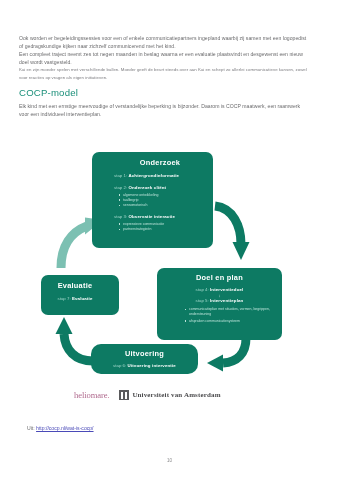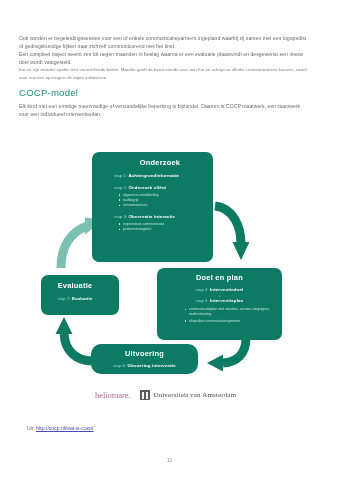--- a/index.html
+++ b/index.html
@@ -118,21 +118,21 @@
   .arrow-down-glyph {
     text-align: center;
     font-size: 4px;
     line-height: 4px;
     color: #ffffff;
   }
 
   
   #node-onderzoek {
     left: 65px; top: 4px;
-    width: 121px; height: 110px;
+    width: 121px; height: 96px;
     padding: 6px 7px 0 22px;
   }
   #node-doelenplan {
     left: 130px; top: 120px;
     width: 125px; height: 72px;
     padding: 5px 6px 0 6px;
   }
   #node-uitvoering {
     left: 64px; top: 196px;
     width: 107px; height: 30px;
@@ -157,21 +157,20 @@
     display: flex;
     align-items: center;
   }
   .logo-heliomare {
     font-family: "Liberation Serif", serif;
     font-size: 8.6px;
     color: #b06a8e;
     letter-spacing: -0.1px;
     position: relative;
     white-space: nowrap;
-    margin-left: 21px;
   }
   .logo-heliomare .dot {
     color: #c0567f;
     font-size: 8px;
   }
   .logo-uva-wrap {
     display: flex;
     align-items: center;
     margin-left: 10px;
   }
@@ -196,20 +195,21 @@
     left: 5.5px; top: 1.6px;
     width: 2px; height: 7px;
     background: #ffffff;
   }
   .uva-text {
     font-family: "Liberation Serif", serif;
     font-size: 7px;
     color: #4b4b4d;
     letter-spacing: 0.15px;
     white-space: nowrap;
+    font-weight: bold;
   }
 
   
   .source-line {
     position: absolute;
     left: 27px;
     top: 424px;
     font-size: 5.1px;
     color: #6a6a6c;
     line-height: 8px;

